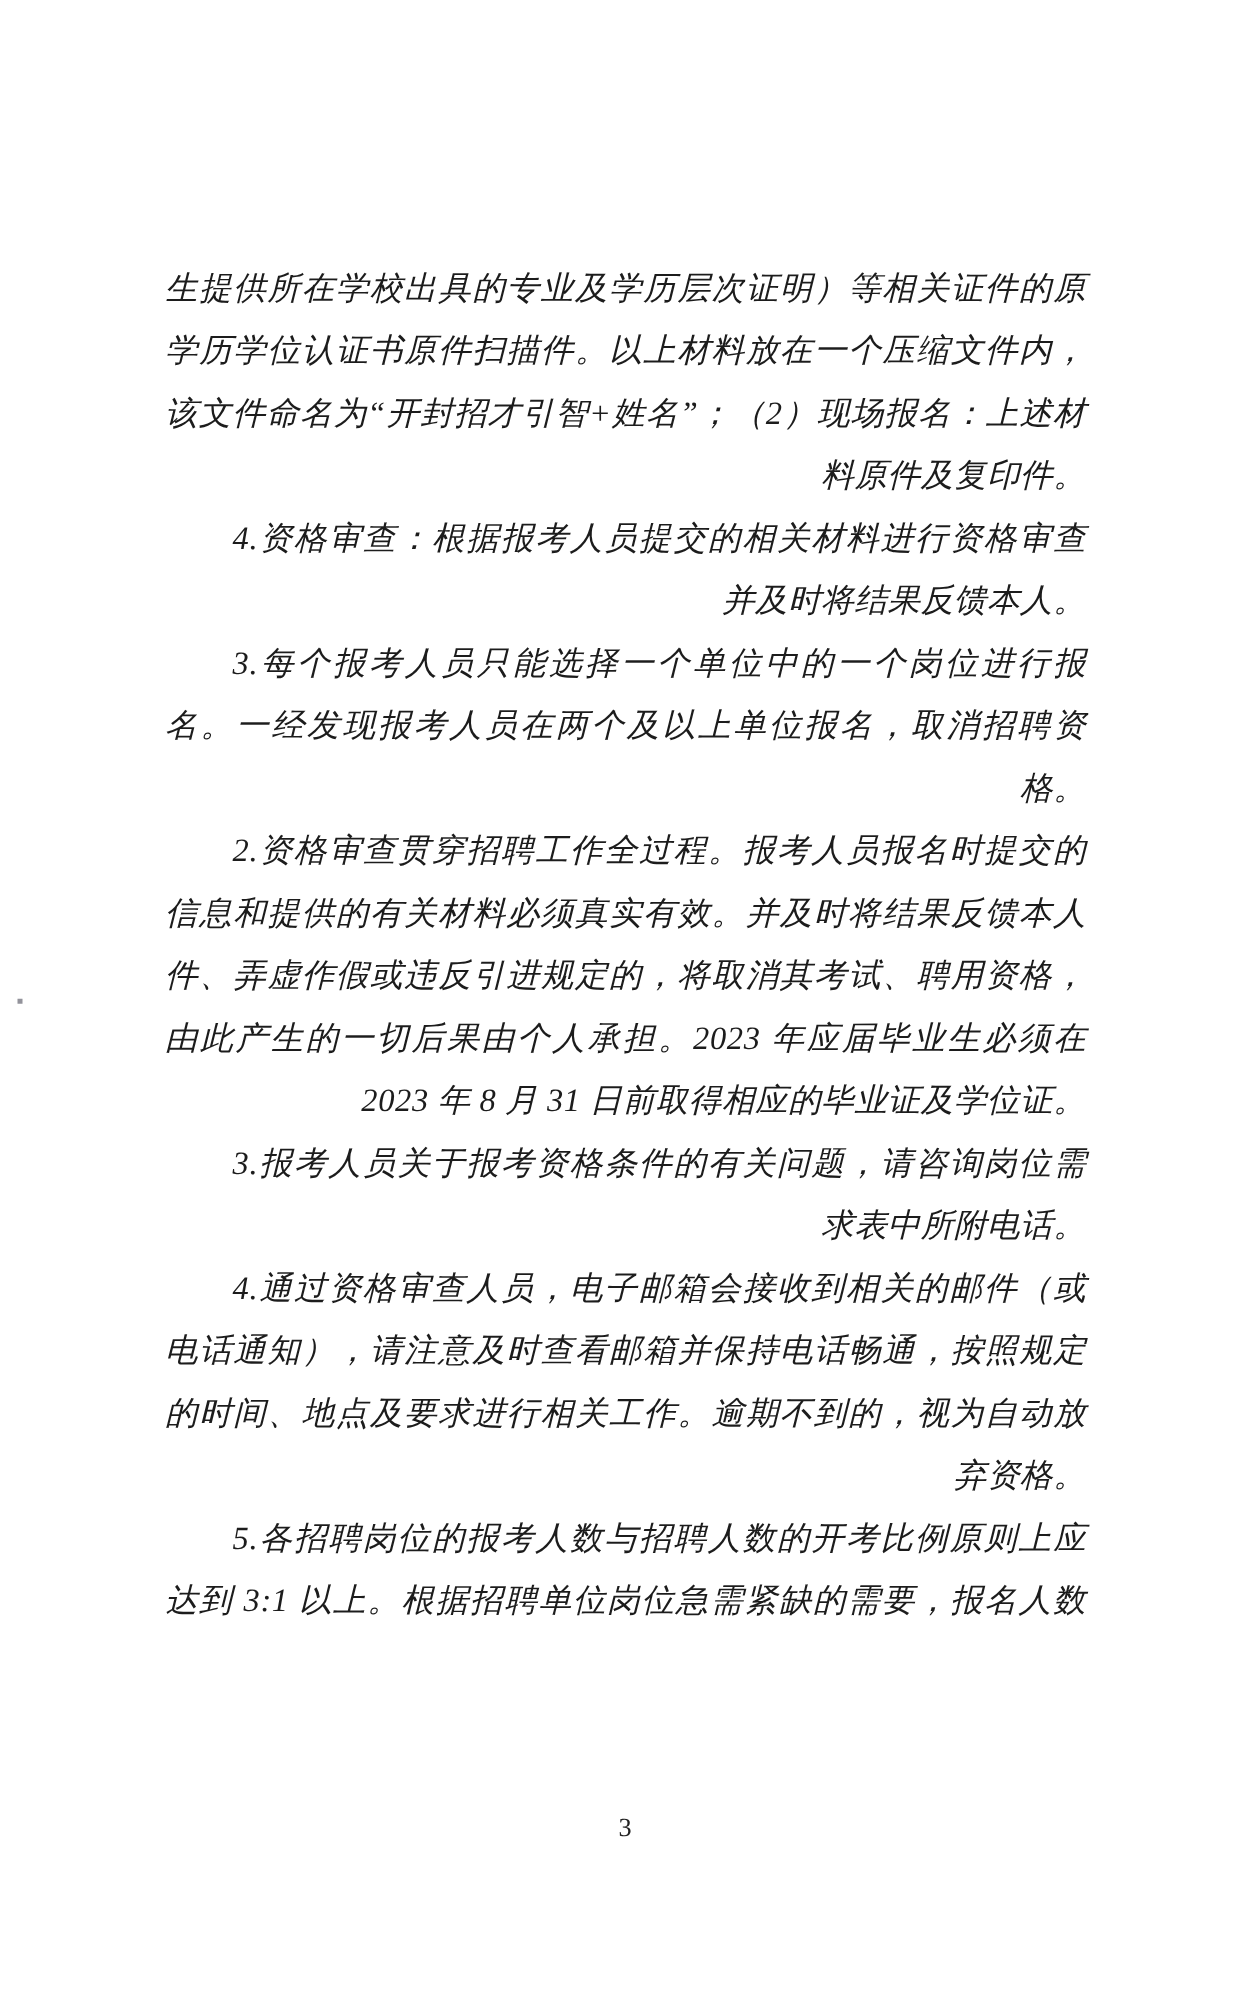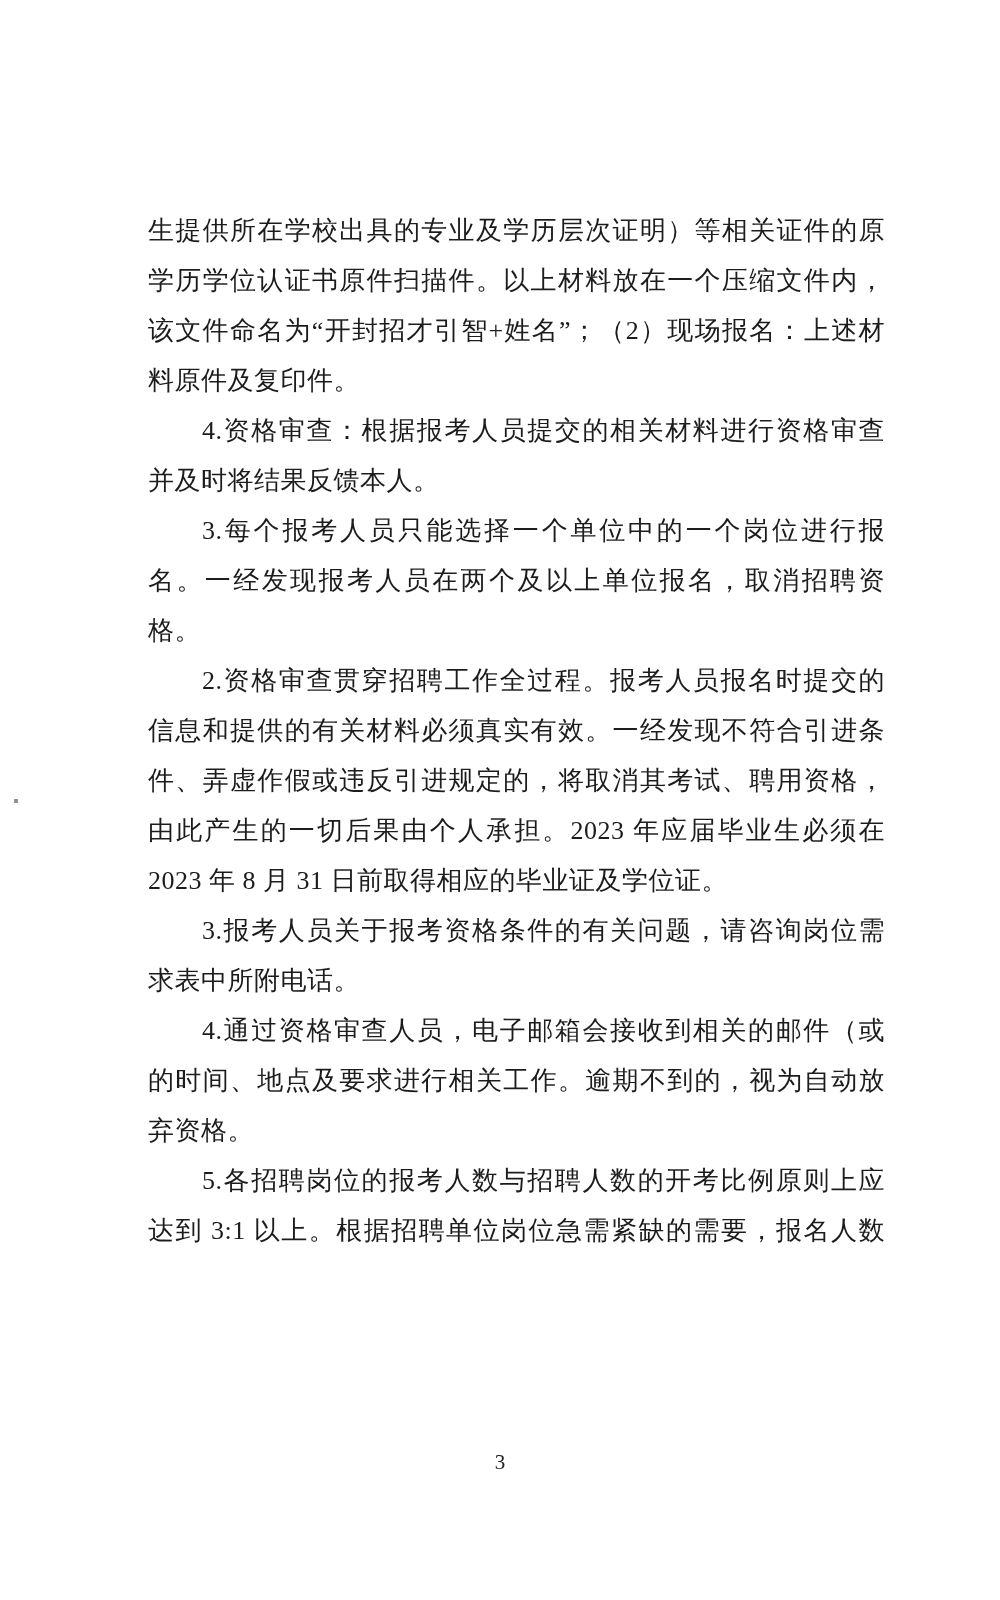--- a/index.html
+++ b/index.html
@@ -14,32 +14,34 @@
   }
   .page {
     position: relative;
     width: 1000px;
     height: 1600px;
     background: #ffffff;
     overflow: hidden;
   }
   .content {
     position: absolute;
-    left: 148px;
+    left: 132px;
     top: 206px;
     width: 737px;
+    font-style: italic;
   }
   .line {
     height: 50px;
     line-height: 50px;
     font-size: 26px;
     color: #1c1c1c;
     letter-spacing: 0.5px;
     white-space: normal;
     overflow: visible;
+    text-align: right;
   }
   .line.just {
     text-align: justify;
     text-align-last: justify;
   }
   .line.ind {
     padding-left: 54px;
   }
   .footer {
     position: absolute;
@@ -68,27 +70,28 @@
       <div class="line just">生提供所在学校出具的专业及学历层次证明）等相关证件的原</div>
       <div class="line just">学历学位认证书原件扫描件。以上材料放在一个压缩文件内，</div>
       <div class="line just">该文件命名为“开封招才引智+姓名”；（2）现场报名：上述材</div>
       <div class="line">料原件及复印件。</div>
       <div class="line just ind">4.资格审查：根据报考人员提交的相关材料进行资格审查</div>
       <div class="line">并及时将结果反馈本人。</div>
       <div class="line just ind">3.每个报考人员只能选择一个单位中的一个岗位进行报</div>
       <div class="line just">名。一经发现报考人员在两个及以上单位报名，取消招聘资</div>
       <div class="line">格。</div>
       <div class="line just ind">2.资格审查贯穿招聘工作全过程。报考人员报名时提交的</div>
-      <div class="line just">信息和提供的有关材料必须真实有效。一经发现不符合引进条</div>
+      <div class="line just">信息和提供的有关材料必须真实有效。并及时将结果反馈本人</div>
       <div class="line just">件、弄虚作假或违反引进规定的，将取消其考试、聘用资格，</div>
       <div class="line just">由此产生的一切后果由个人承担。2023 年应届毕业生必须在</div>
       <div class="line">2023 年 8 月 31 日前取得相应的毕业证及学位证。</div>
       <div class="line just ind">3.报考人员关于报考资格条件的有关问题，请咨询岗位需</div>
       <div class="line">求表中所附电话。</div>
       <div class="line just ind">4.通过资格审查人员，电子邮箱会接收到相关的邮件（或</div>
+      <div class="line just">电话通知），请注意及时查看邮箱并保持电话畅通，按照规定</div>
       <div class="line just">的时间、地点及要求进行相关工作。逾期不到的，视为自动放</div>
       <div class="line">弃资格。</div>
       <div class="line just ind">5.各招聘岗位的报考人数与招聘人数的开考比例原则上应</div>
       <div class="line just">达到 3:1 以上。根据招聘单位岗位急需紧缺的需要，报名人数</div>
     </div>
   <div class="footer">3</div>
   <div class="speck"></div>
 </div>
 
 </body></html>

